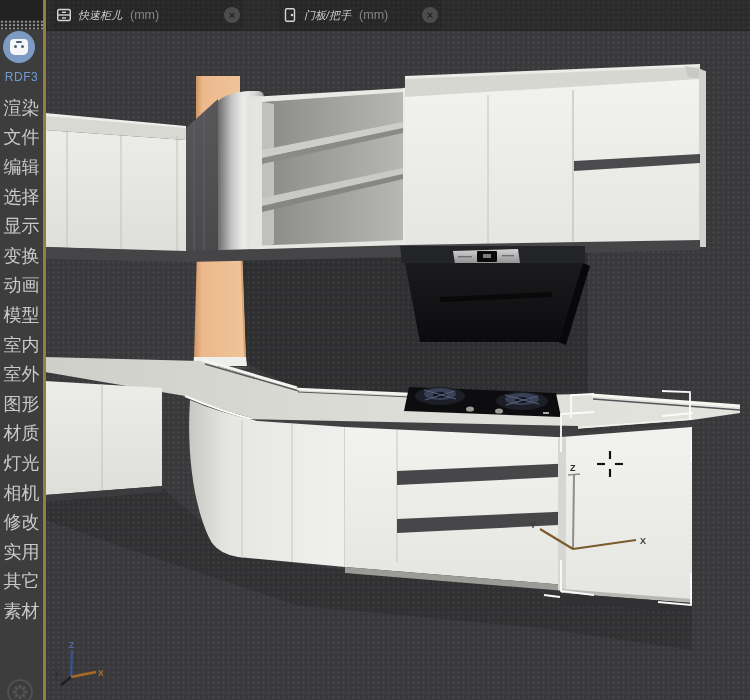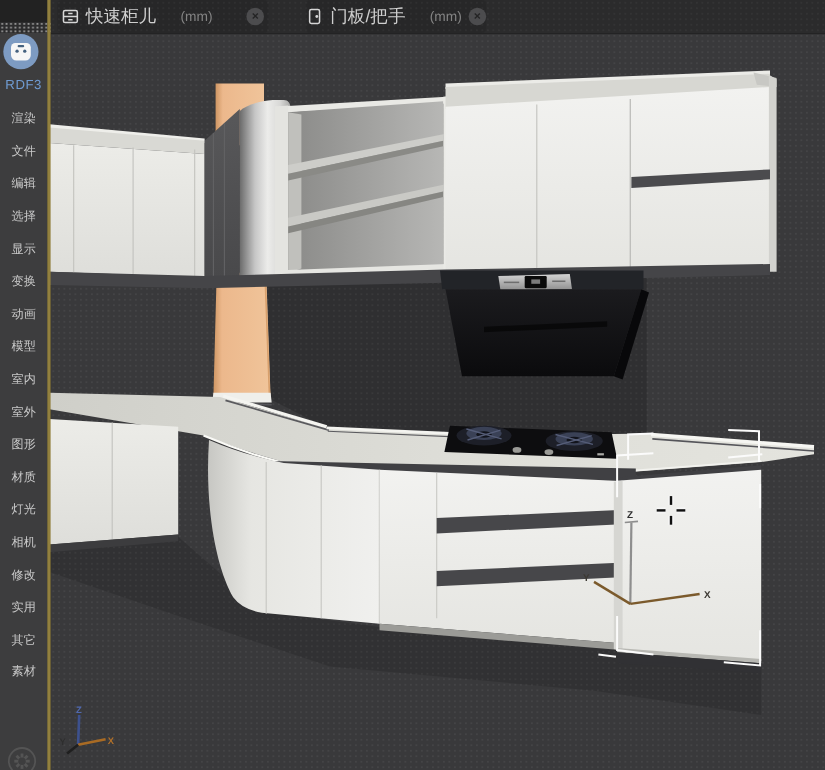--- a/index.html
+++ b/index.html
@@ -14,43 +14,43 @@
   svg.scene{position:absolute;left:0;top:0;width:750px;height:700px;z-index:2;pointer-events:none;}
   
   .topbar{position:absolute;left:46px;top:0;width:704px;height:30px;
        background-color:#2b2b2c;border-bottom:1px solid #232324;
        background-image:radial-gradient(rgba(255,255,255,0.04) 1px, transparent 1.2px);
        background-size:5px 5px;z-index:10;}
   .tab{position:absolute;top:0;height:30px;display:flex;align-items:center;gap:6px;
        background:rgba(0,0,0,0.07);border-radius:4px;padding:0 4px;box-sizing:border-box;}
   .tab1{left:6px;width:192px;}
   .tab2{left:232px;width:164px;justify-content:center;}
-  .tab-label{color:#cfcfcf;font-size:16px;white-space:nowrap;}
-  .tab-unit{color:#848484;font-size:12.5px;margin-left:16px;white-space:nowrap;}
+  .tab-label{color:#cfcfcf;font-size:11px;white-space:nowrap;font-style:italic;}
+  .tab-unit{color:#848484;font-size:12.5px;margin-left:2px;white-space:nowrap;}
   .tab-close{margin-left:auto;width:16px;height:16px;border-radius:50%;background:#4c4c4e;
        color:#242425;font-size:11px;font-weight:bold;line-height:16px;text-align:center;
        cursor:pointer;flex:0 0 auto;}
   .tab-icon{flex:0 0 auto;display:block;}
   
   .sidebar{position:absolute;left:0;top:0;width:43px;height:700px;background:#3d3d3e;z-index:11;margin-top:20px;}
   .grip{position:absolute;left:0;top:0;width:46px;height:10px;background-color:#2c2c2d;
        background-image:radial-gradient(#969696 0.8px, transparent 1.1px);
        background-size:4px 3.4px;}
   .mascot{position:absolute;left:3px;top:11px;width:32px;height:32px;border-radius:50%;
        background:#7d9bc2;cursor:pointer;}
   .m-body{position:absolute;left:7px;top:8px;width:18px;height:16px;background:#f6f6f6;
        border-radius:4px 4px 5px 5px;}
   .m-slot{position:absolute;left:6px;top:1.5px;width:6px;height:2.5px;background:#44617f;border-radius:1px;}
   .m-eye{position:absolute;top:6px;width:3px;height:3px;border-radius:50%;background:#44617f;}
   .m-eye.l{left:4px;}.m-eye.r{left:11px;}
   .brand{position:absolute;left:0;top:50px;width:43px;text-align:center;color:#6f9bd2;
        font-size:12px;letter-spacing:0.5px;}
   .menu{position:absolute;left:0;top:73px;width:43px;}
   .menu-item{height:29.6px;display:flex;align-items:center;justify-content:center;
-       color:#c9c9c9;font-size:11px;cursor:pointer;white-space:nowrap;}
+       color:#c9c9c9;font-size:18px;cursor:pointer;white-space:nowrap;}
   .gear-btn{position:absolute;left:5px;bottom:13px;width:30px;height:30px;cursor:pointer;opacity:0.75;}
   .divider{position:absolute;left:43px;top:0;width:3px;height:700px;background:#92803e;z-index:12;}
 </style>
 </head>
 <body>
 
 <div class="app">
 
   <div class="viewport-bg"></div>
 

